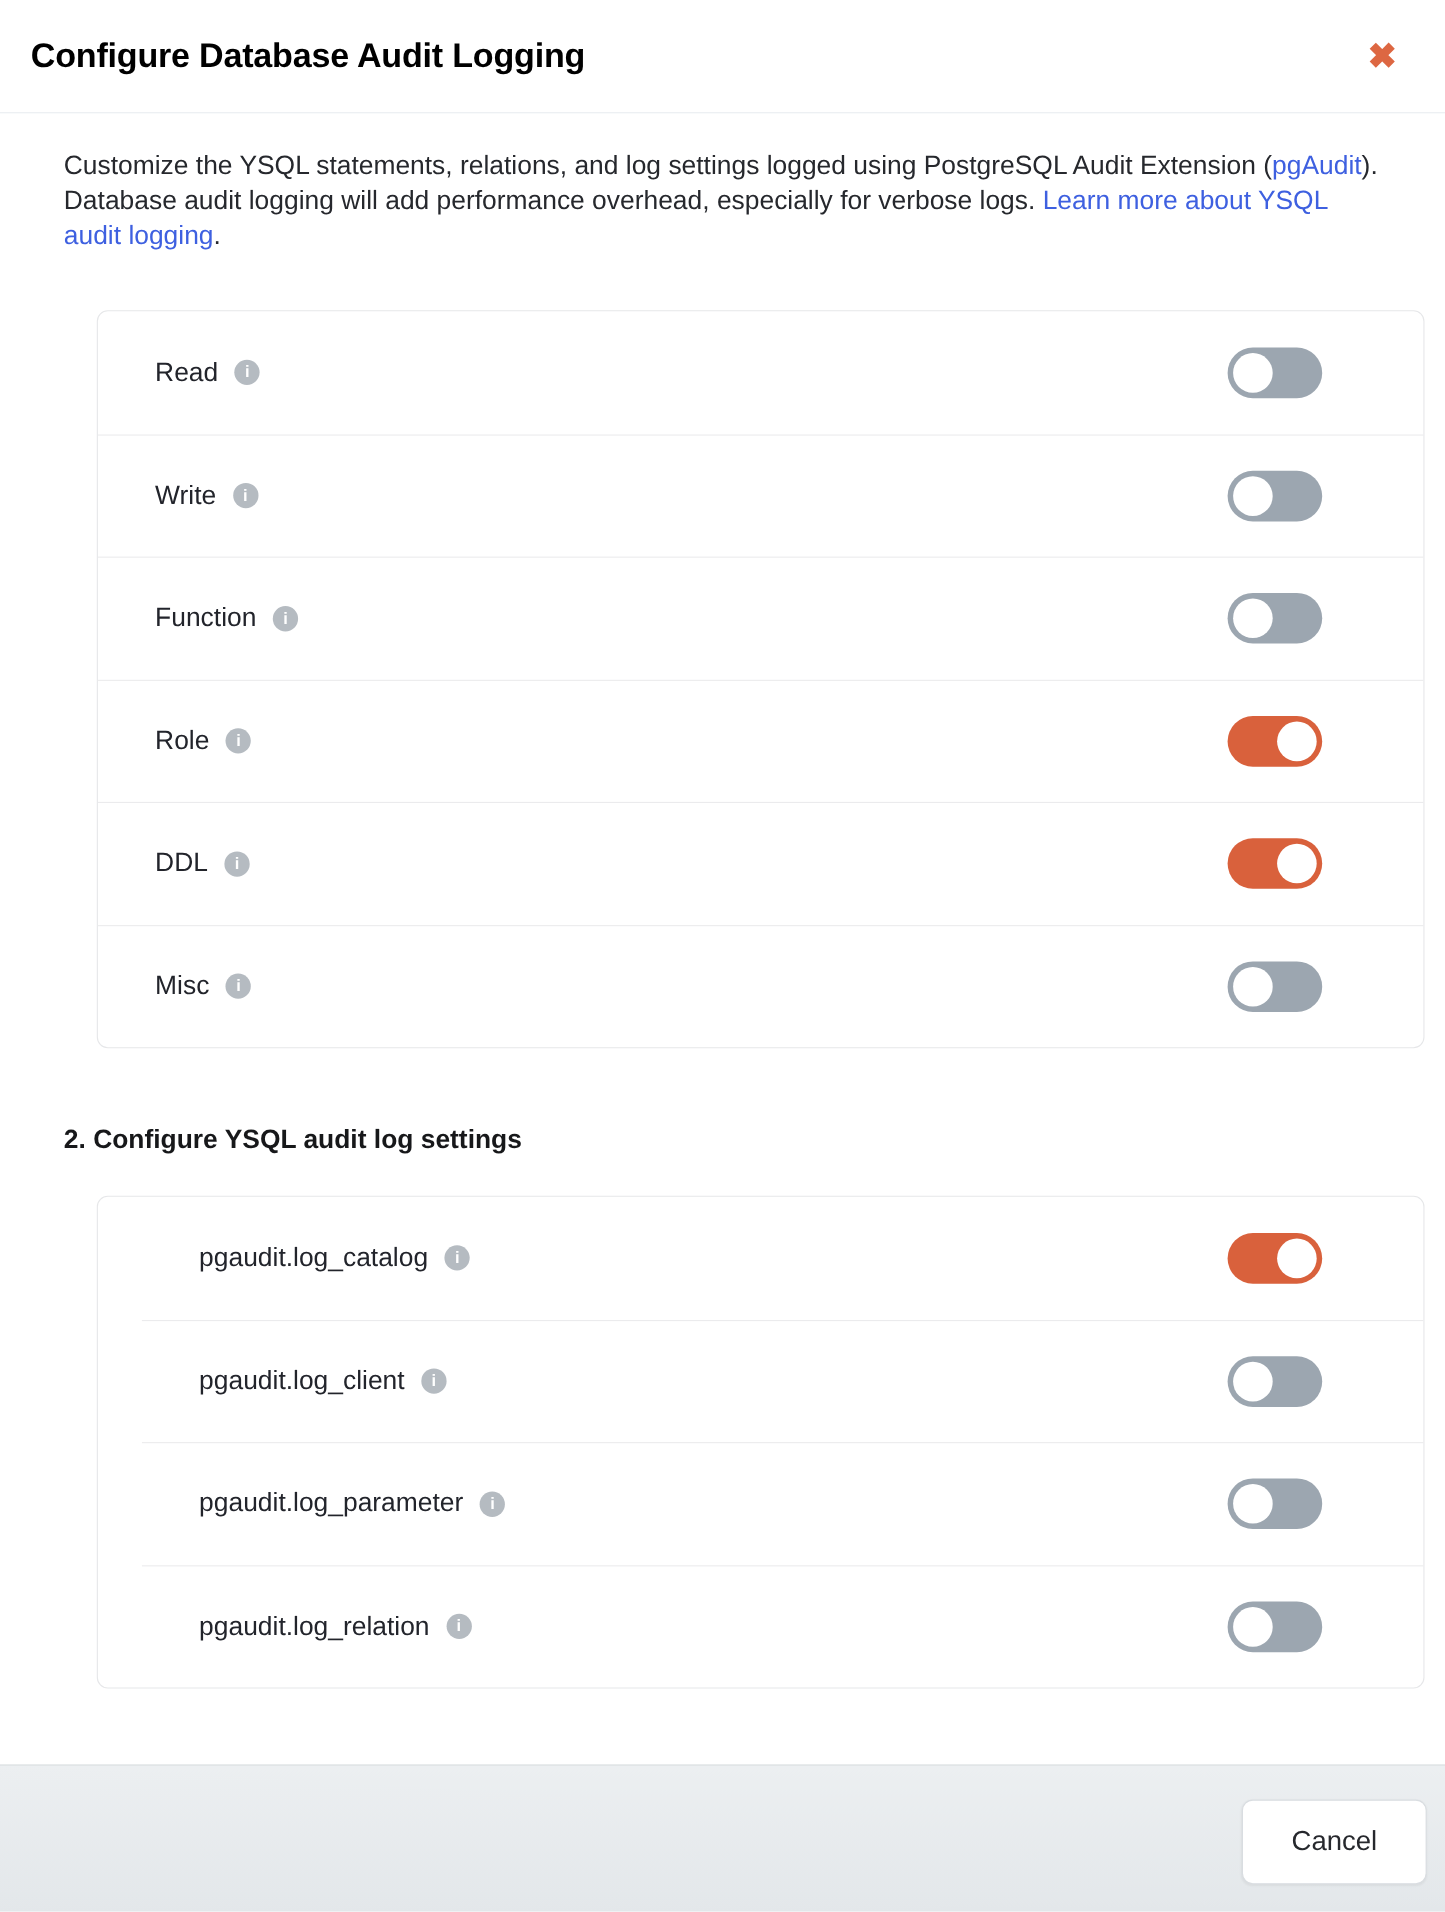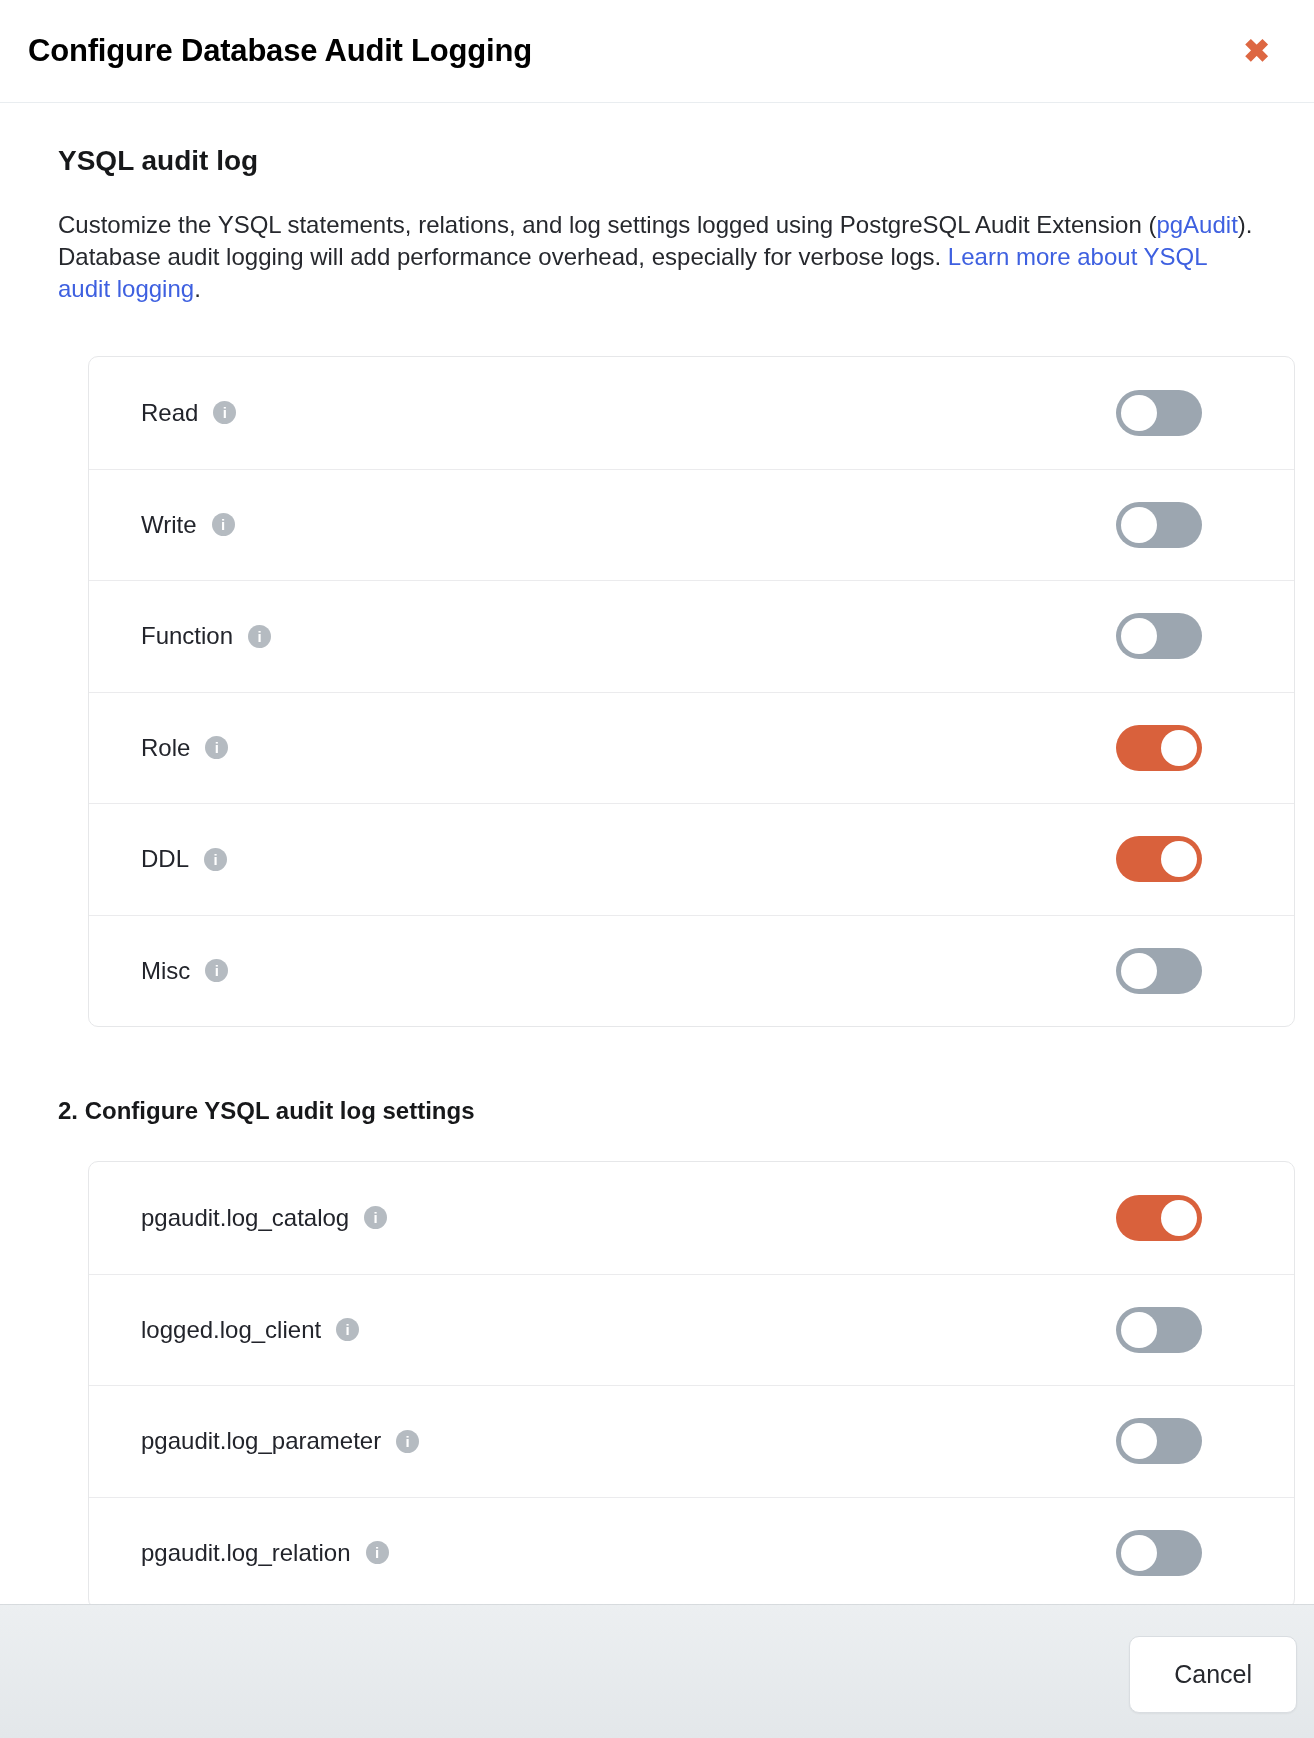--- a/index.html
+++ b/index.html
@@ -66,21 +66,21 @@
   .step-heading.second { margin-top: 70px; }
 
   
   .toggle-card {
     margin: 51px 19px 0 88px;
     width: 1207px;
     border: 1px solid #e6e7e9;
     border-radius: 10px;
     background: #ffffff;
   }
-  .toggle-card.second { margin-top: 36px; }
+  .toggle-card.second { margin-top: 36px; padding-left: 40px; }
   .toggle-row {
     height: 111.5px;
     display: flex;
     align-items: center;
     padding: 0 92px 0 52px;
   }
   .toggle-row + .toggle-row { border-top: 1px solid #ebebed; }
   .row-label {
     font-size: 24px;
     color: #22242b;
@@ -166,21 +166,20 @@
 
 <div class="modal-header">
   <div class="modal-title">Configure Database Audit Logging</div>
   <button class="close-btn">
     <span>✖</span>
   </button>
 </div>
 
 <div class="modal-body">
 
-  <div class="section-heading">YSQL audit log</div>
 
   <p class="description"><span>Customize the YSQL statements, relations, and log settings logged using PostgreSQL Audit Extension (</span><a>pgAudit</a><span>). Database audit logging will add performance overhead, especially for verbose logs. </span><a>Learn more about YSQL audit logging</a><span>.</span></p>
 
 
   <div class="toggle-card">
     <div class="toggle-row">
       <span class="row-label">Read</span>
       <span class="info-icon">i</span>
       <span class="row-spacer"></span>
       <span class="toggle off">
@@ -234,21 +233,21 @@
   <div class="toggle-card second">
     <div class="toggle-row">
       <span class="row-label">pgaudit.log_catalog</span>
       <span class="info-icon">i</span>
       <span class="row-spacer"></span>
       <span class="toggle on">
           <span class="knob"></span>
         </span>
     </div>
     <div class="toggle-row">
-      <span class="row-label">logged.log_client</span>
+      <span class="row-label">pgaudit.log_client</span>
       <span class="info-icon">i</span>
       <span class="row-spacer"></span>
       <span class="toggle off">
           <span class="knob"></span>
         </span>
     </div>
     <div class="toggle-row">
       <span class="row-label">pgaudit.log_parameter</span>
       <span class="info-icon">i</span>
       <span class="row-spacer"></span>

